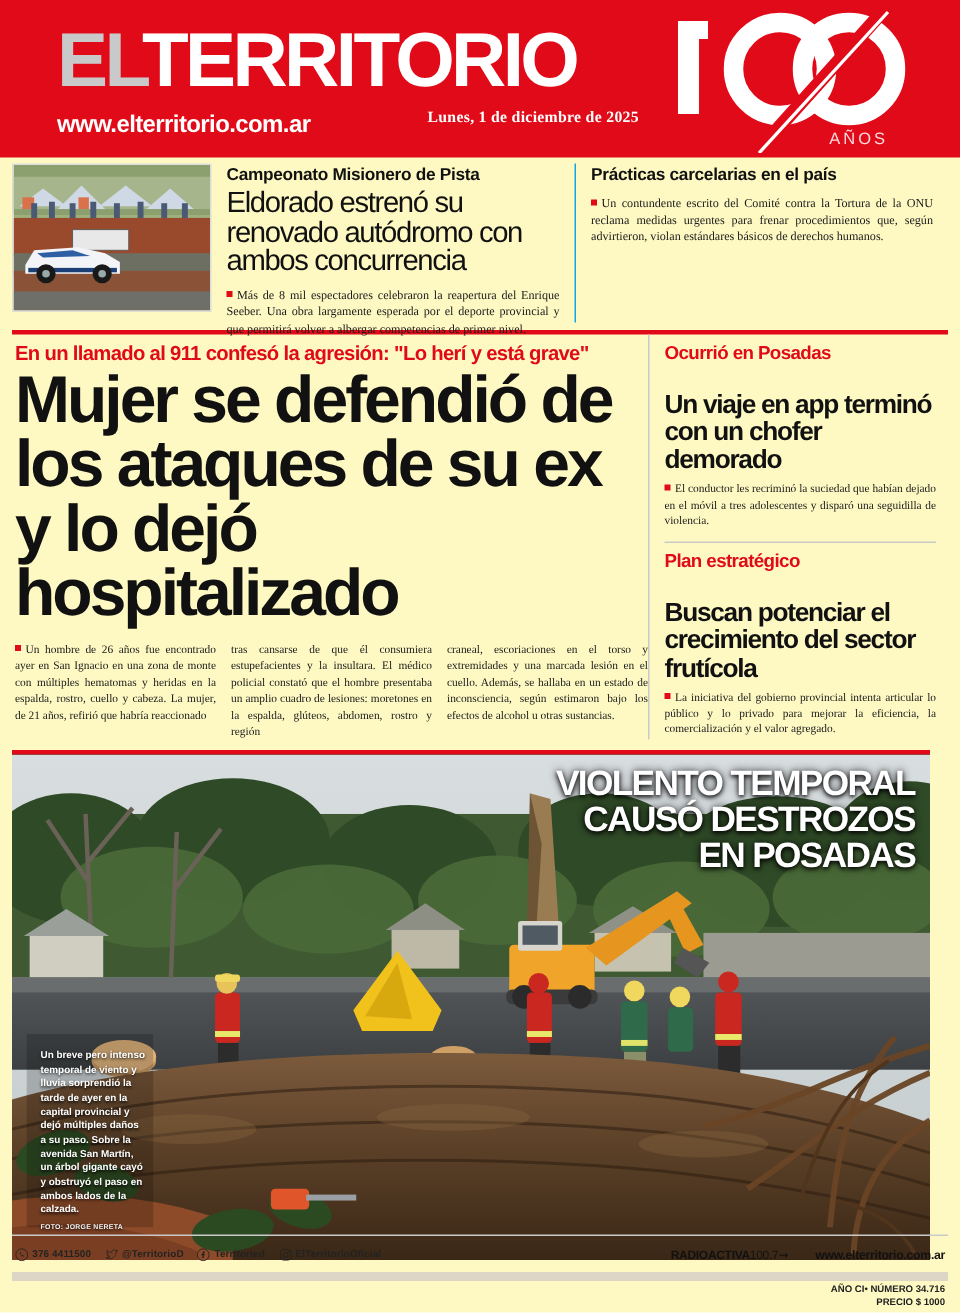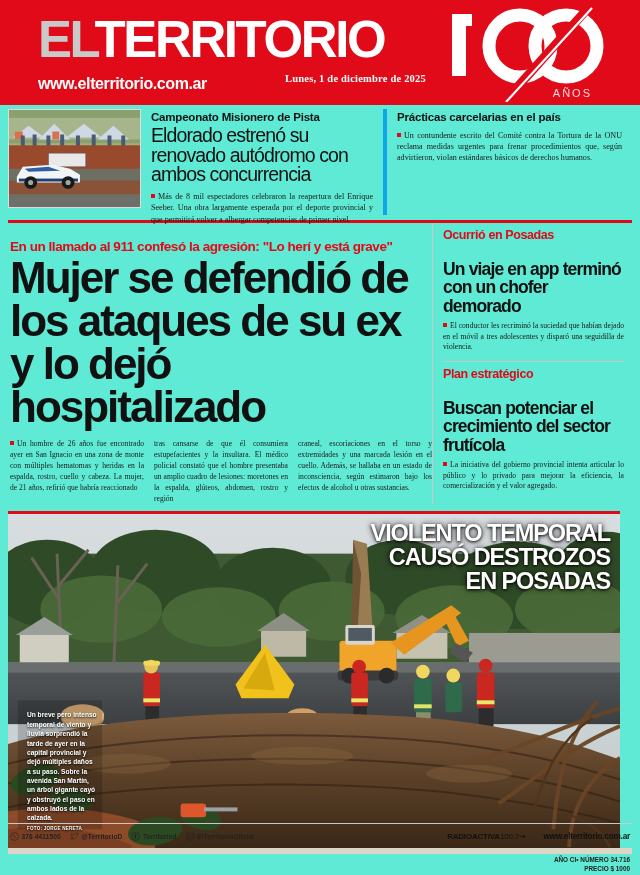--- a/index.html
+++ b/index.html
@@ -2,21 +2,21 @@
 <html><head>
 <meta charset="utf-8">
 <style>
   * { box-sizing: border-box; margin: 0; padding: 0; }
   html, body {
     width: 640px; height: 875px;
     background: #ffffff;
     font-family: "Liberation Sans", sans-serif;
     overflow: hidden;
   }
-  .page { position: relative; width: 640px; height: 875px; background:#5eead4; }
+  .page { position: relative; width: 640px; height: 875px; background:#fef9c3; }
 
   
   .masthead {
     position: relative;
     height: 105px;
     background: #e10a18;
     overflow: hidden;
   }
   .mast-inner { position:absolute; left:38px; top:14px; }
   .mast-title {
@@ -66,21 +66,21 @@
     flex: none;
     position: relative;
     overflow: hidden;
     border: 1px solid #dcdcdc;
   }
   .top-story {
     padding: 2px 10px 0 10px;
     position: relative;
   }
   .top-story.a { width: 243px; }
-  .top-story.b { width: 250px; border-left: 4px solid #0ea5e9; }
+  .top-story.b { width: 250px; border-left: 1px solid #0ea5e9; }
   .kicker-blk {
     font-size: 11.5px; font-weight: 700; color:#111;
     letter-spacing: -0.2px; line-height:1.1; margin-bottom:2px;
   }
   .top-head {
     font-family: "Liberation Sans", sans-serif;
     font-weight: 400;
     color:#111;
     letter-spacing: -0.9px;
     line-height: 1.02;
@@ -106,21 +106,20 @@
   .lead-wrap { display:flex; padding: 0 8px; }
   .lead-left { width: 424px; }
   .lead-right { width: 192px; border-left:1px solid #c9c9c9; padding-left:10px; }
 
   .lead-kicker {
     color:#e10a18;
     font-size: 13.5px;
     font-weight: 700;
     letter-spacing: -0.45px;
     padding: 5px 0 2px 2px;
-    margin-top: 11px;
   }
   .lead-head {
     font-family: "Liberation Sans", sans-serif;
     font-weight: 700;
     font-size: 44px;
     line-height: 0.98;
     letter-spacing: -2.0px;
     color: #111;
     padding-left: 2px;
   }

